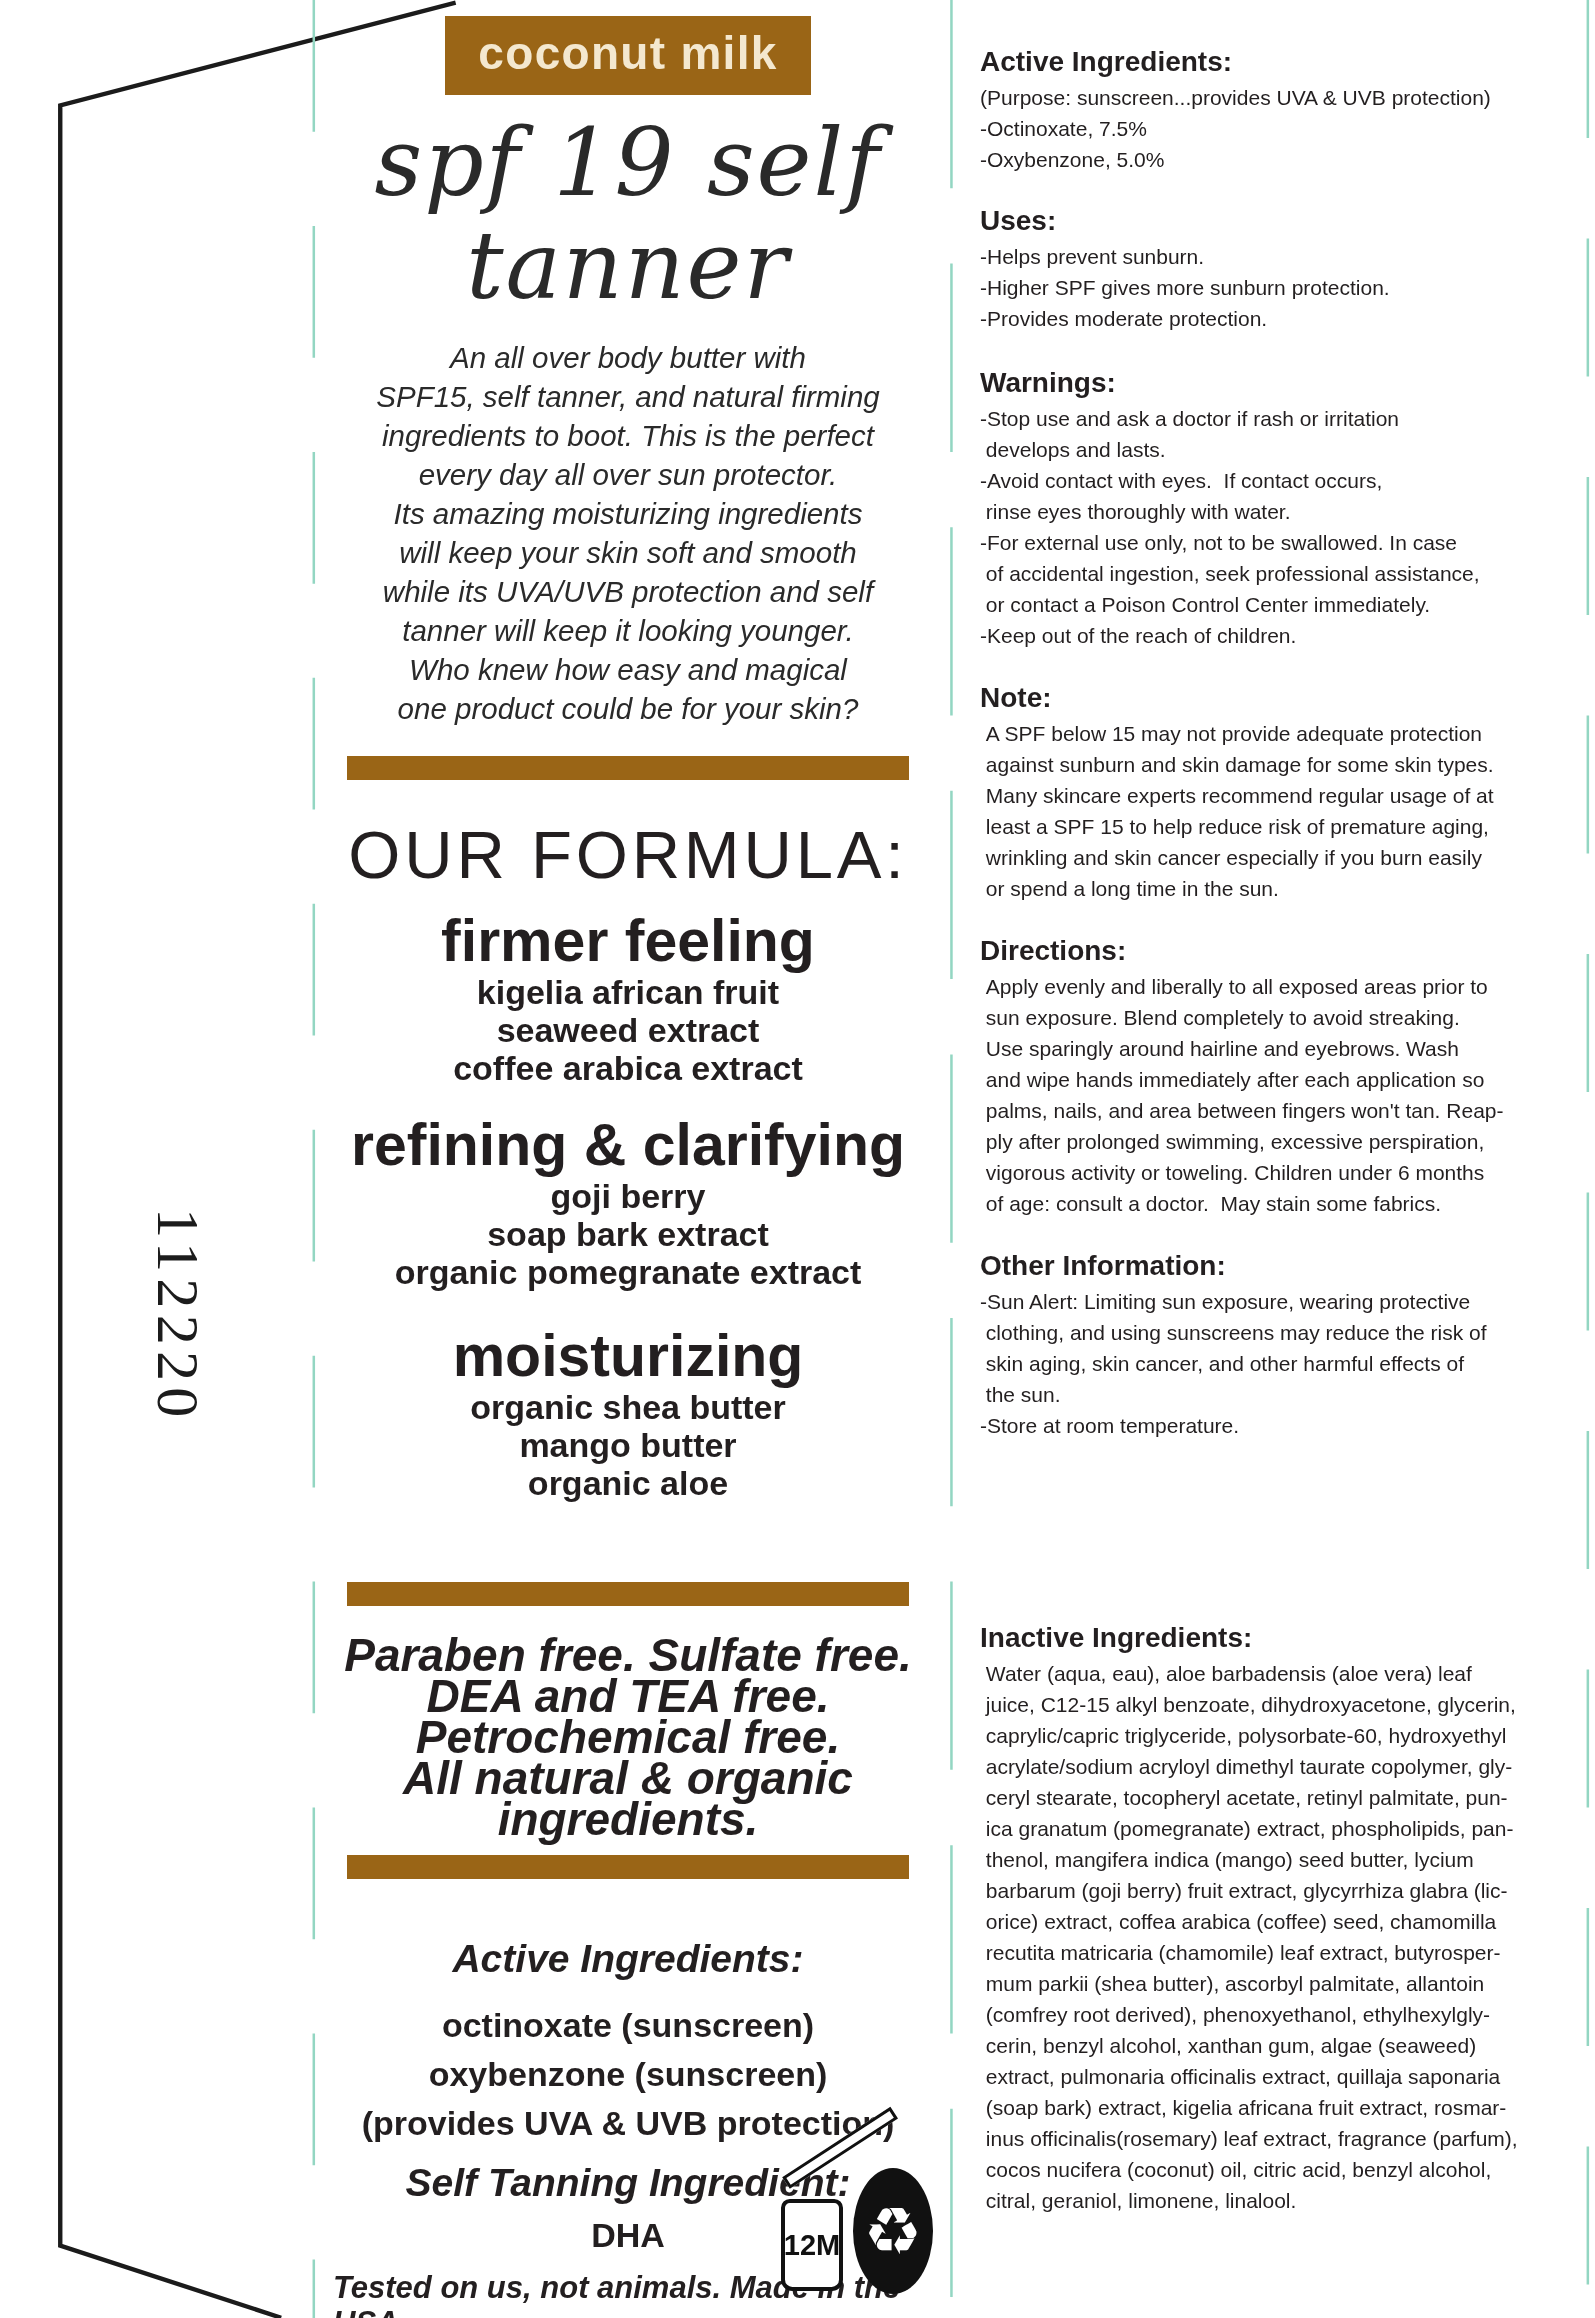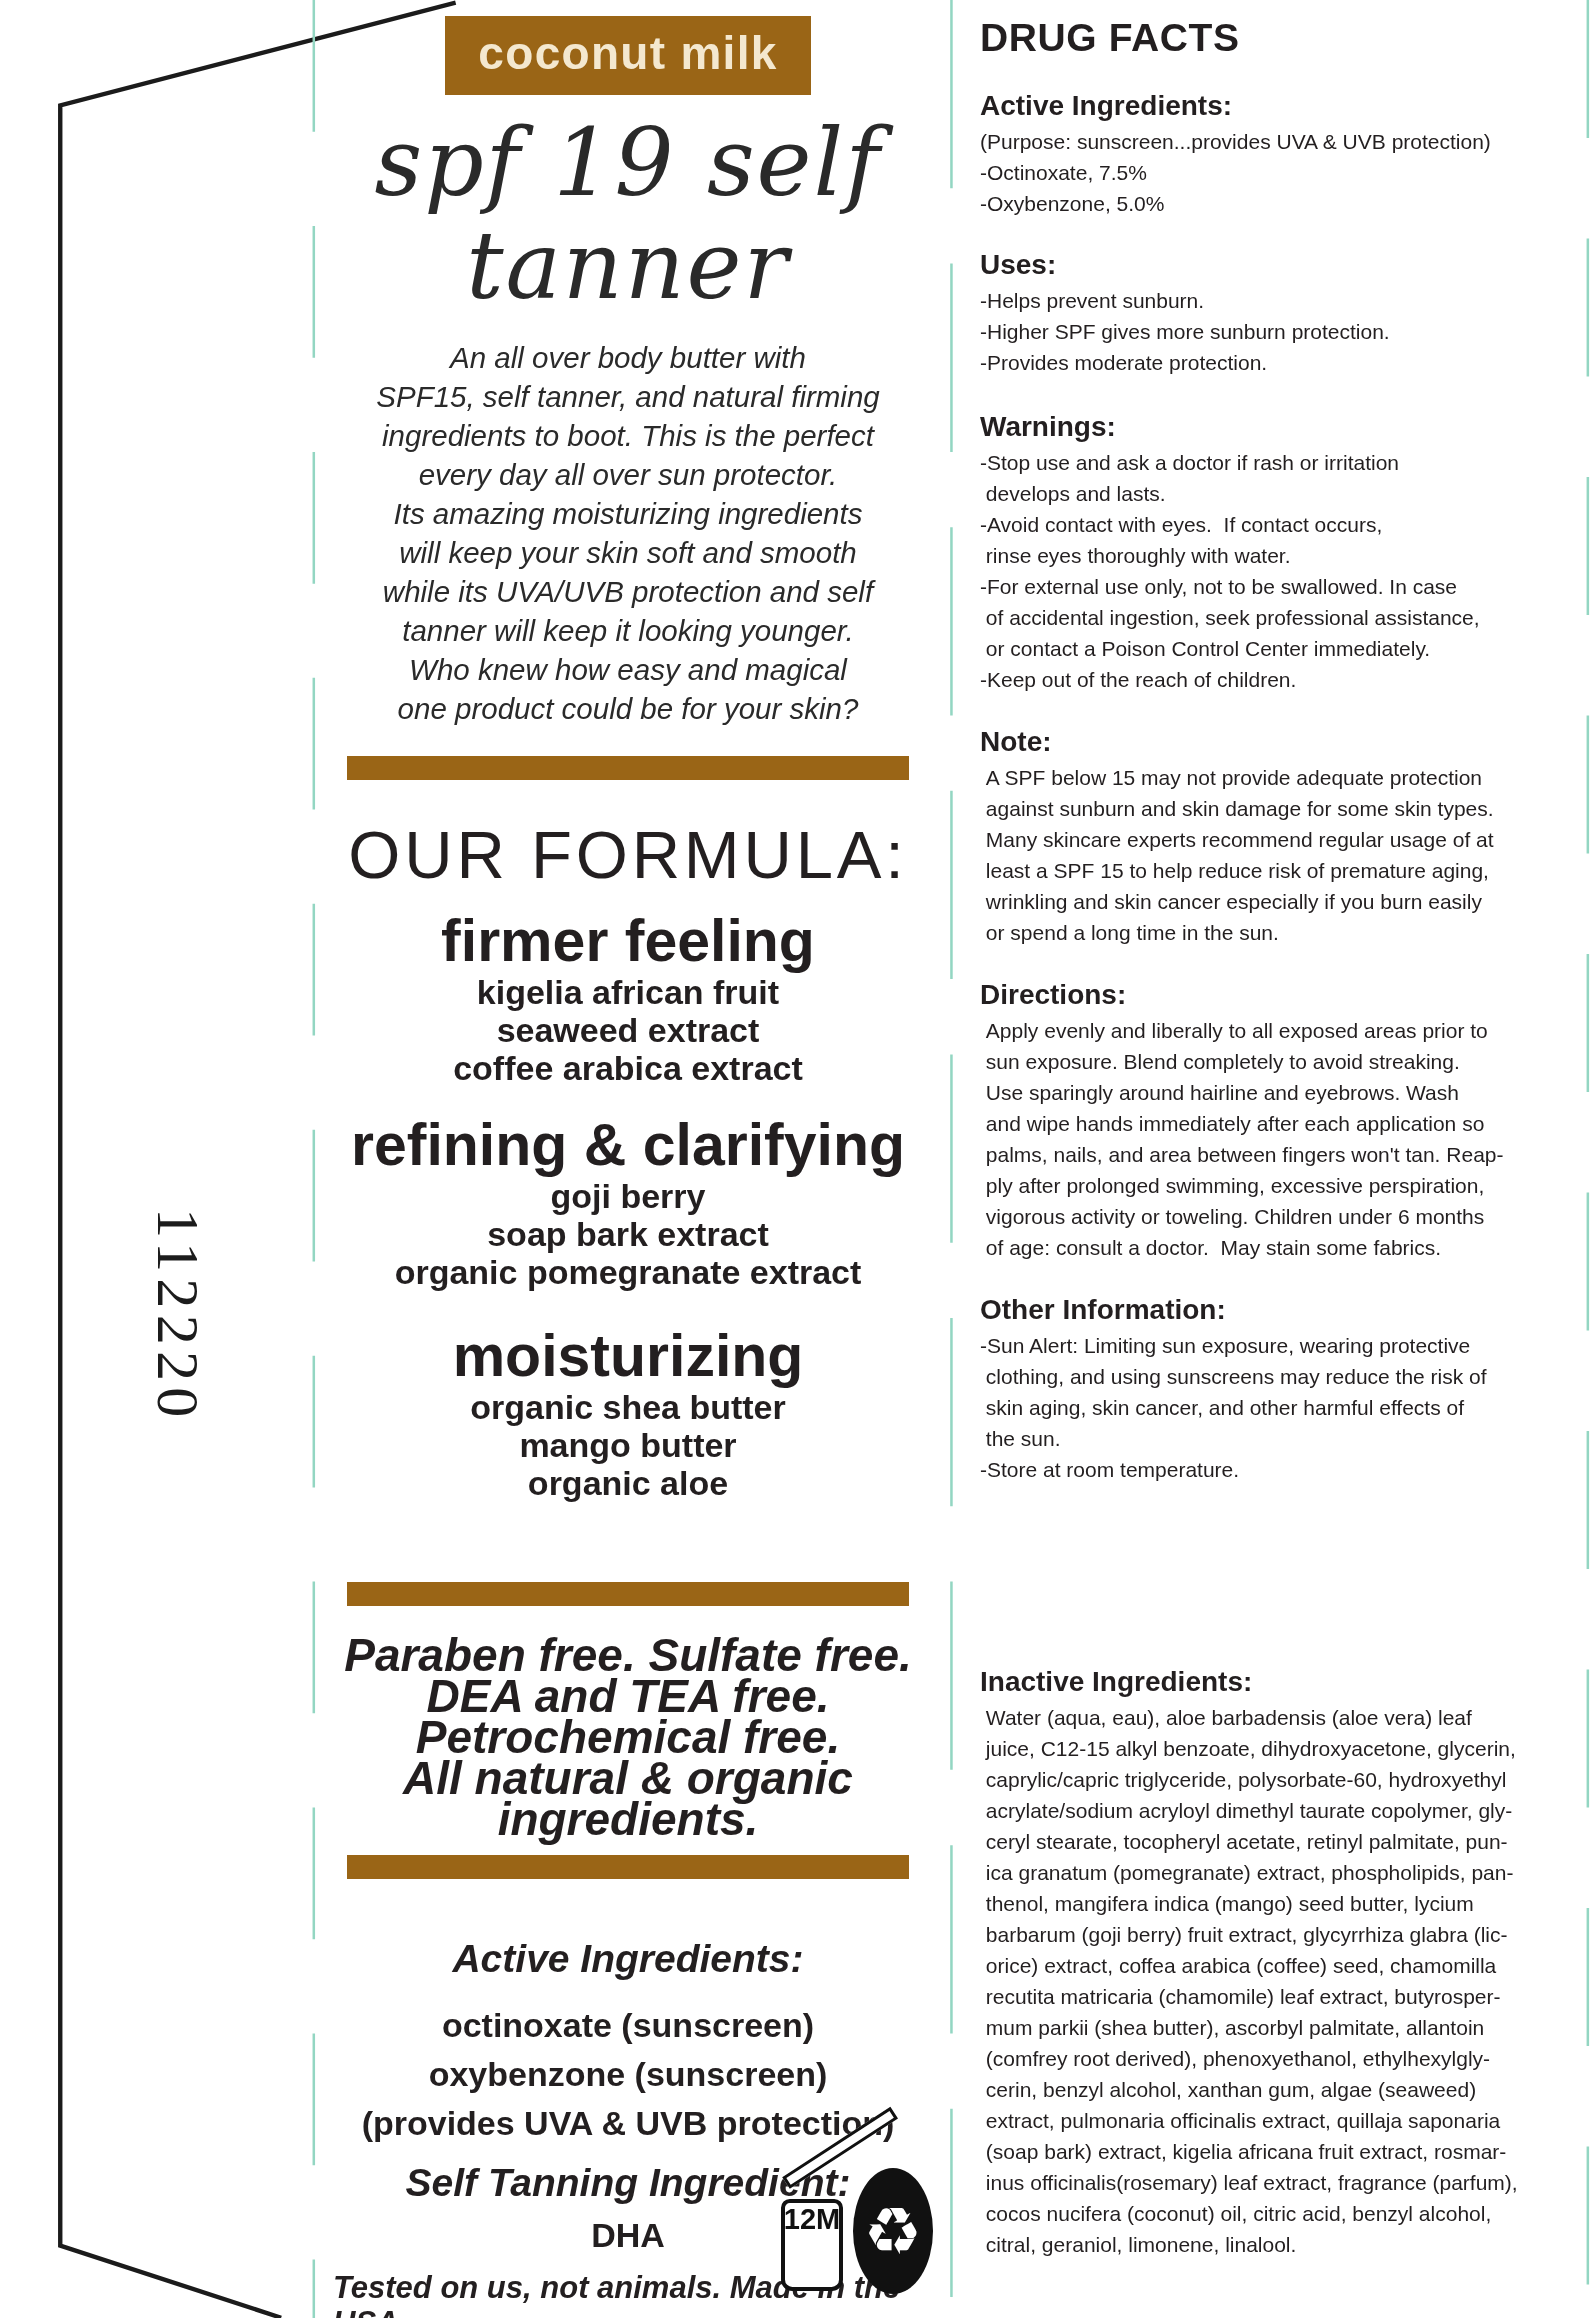--- a/index.html
+++ b/index.html
@@ -48,21 +48,21 @@
   }
 
   
   .pao-lid {
     position:absolute; left:786px; top:2176px; width:129px; height:14px;
     border:3.8px solid #111; background:#fff; transform:rotate(-33deg); transform-origin:left center;
   }
   .pao-jar {
     position:absolute; left:781px; top:2199px; width:62px; height:92px;
     border:4.4px solid #111; border-radius:8.8px 8.8px 11.3px 11.3px; background:#fff;
-    display:flex; align-items:flex-start; justify-content:center;
+    display:flex; align-items:center; justify-content:center;
     font-weight:bold; font-size:29px; color:#111;
   }
   .recycle {
     position:absolute; left:853px; top:2168px; width:80px; height:126px;
     background:#111; border-radius:50%;
     display:flex; align-items:center; justify-content:center;
     font-family:"DejaVu Sans", sans-serif; font-size:65px; color:#ffffff; line-height:1;
   }
 
   
@@ -147,21 +147,20 @@
 
 <div class="pao-lid"></div>
 <div class="pao-jar">
   <span>12M</span>
 </div>
 <div class="recycle">
   <span>♻</span>
 </div>
 
 <div class="right-col">
-  <div class="df-title">DRUG FACTS</div>
 
   <div class="df-heading mt-s0">Active Ingredients:</div>
   <div class="df-body mb-body">(Purpose: sunscreen...provides UVA &amp; UVB protection)
 -Octinoxate, 7.5%
 -Oxybenzone, 5.0%</div>
 
   <div class="df-heading mt-s1">Uses:</div>
   <div class="df-body mb-body">-Helps prevent sunburn.
 -Higher SPF gives more sunburn protection.
 -Provides moderate protection.</div>

